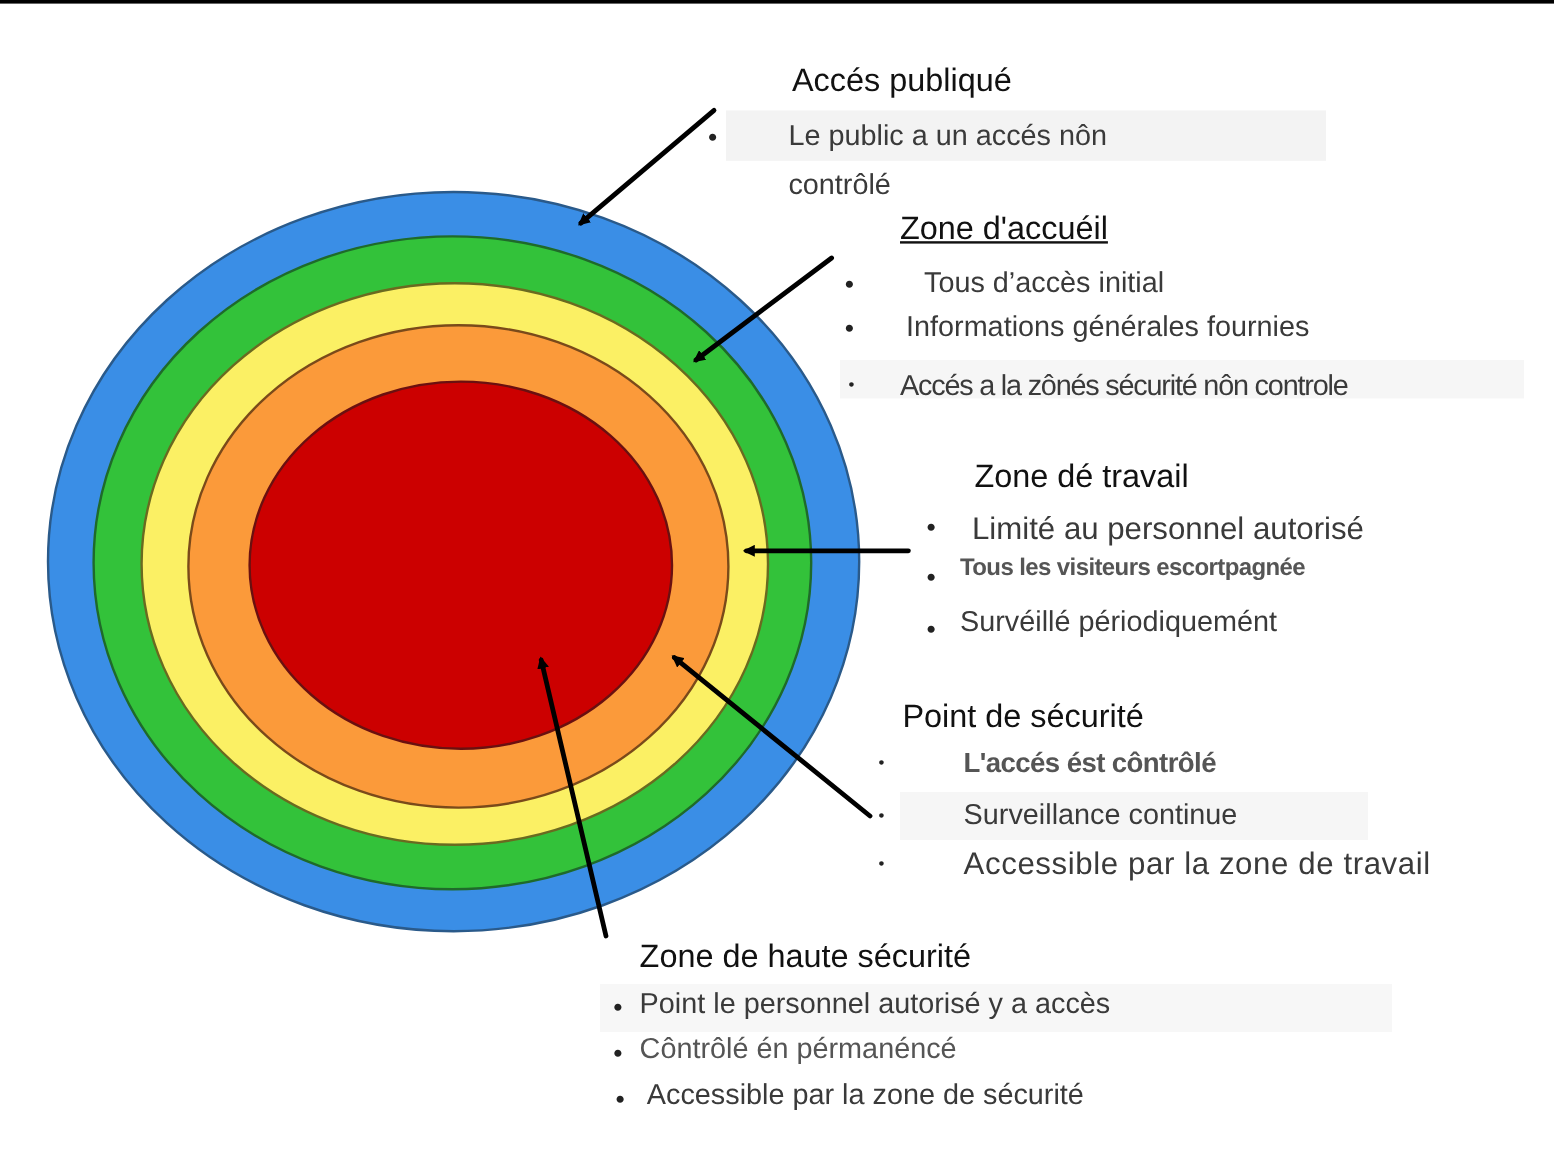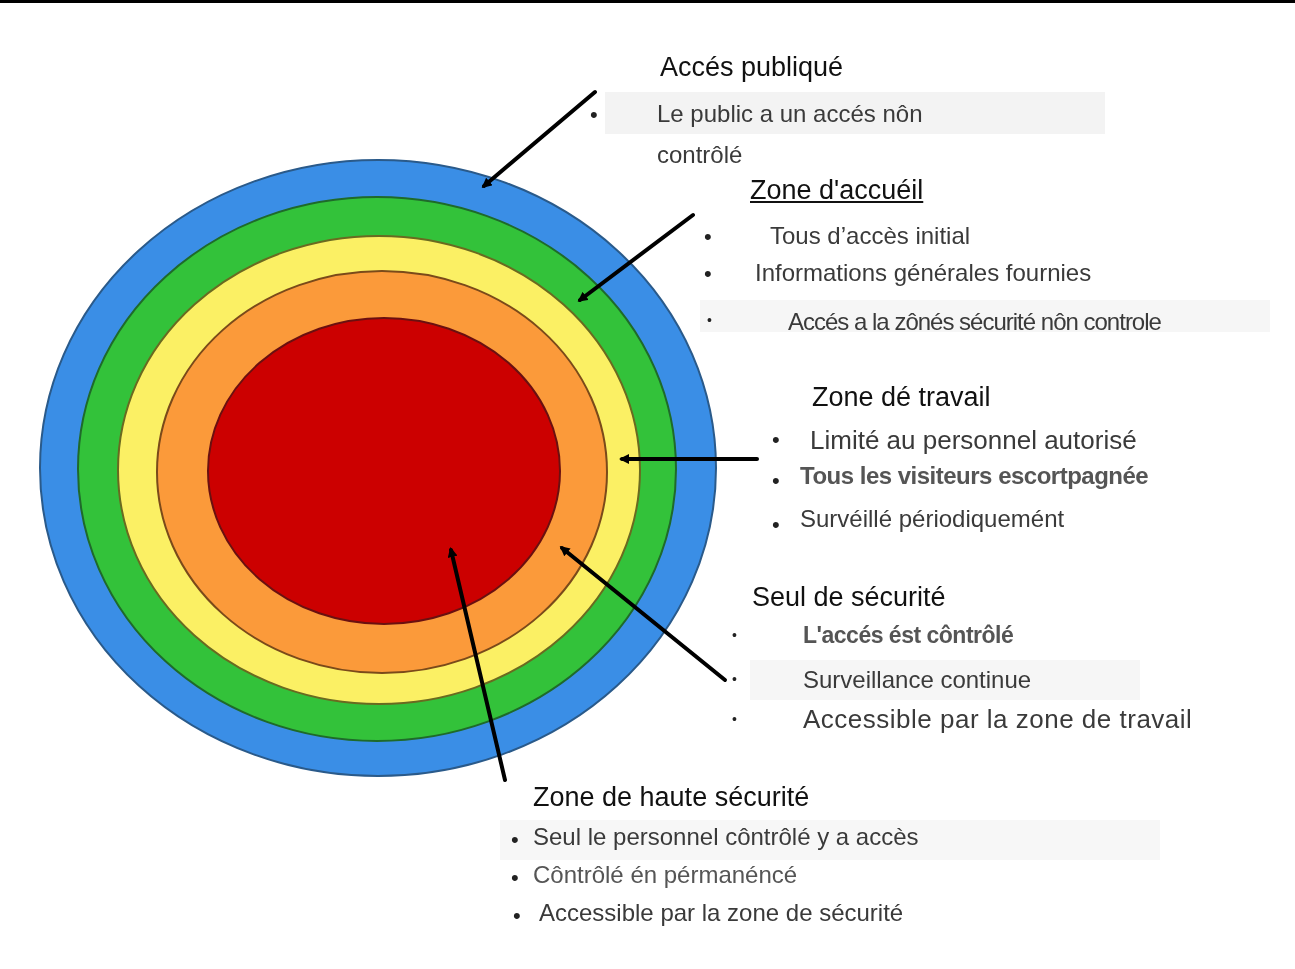--- a/index.html
+++ b/index.html
@@ -54,37 +54,37 @@
 <div class="bullet" style="left:590px;top:104px;">•</div>
 <div class="label item" style="left:657px;top:100px;">Le public a un accés nôn</div>
 <div class="label item" style="left:657px;top:141px;">contrôlé</div>
 
 <div class="label title" style="left:750px;top:175px;text-decoration:underline;">Zone d'accuéil</div>
 <div class="bullet" style="left:704px;top:226px;">•</div>
 <div class="label item" style="left:770px;top:222px;">Tous d’accès initial</div>
 <div class="bullet" style="left:704px;top:263px;">•</div>
 <div class="label item" style="left:755px;top:259px;">Informations générales fournies</div>
 <div class="bullet" style="left:707px;top:313px;font-size:14px;">•</div>
-<div class="label item cond" style="left:788px;top:308px;">Accés a la zônés sécurité nôn controle</div>
+<div class="label item cond" style="left:750px;top:308px;">Accés a la zônés sécurité nôn controle</div>
 
 <div class="label title" style="left:812px;top:382px;text-align:center;">Zone dé travail</div>
 <div class="bullet" style="left:772px;top:429px;">•</div>
 <div class="label item" style="left:810px;top:425px;font-size:26px;">Limité au personnel autorisé</div>
 <div class="bullet" style="left:772px;top:470px;">•</div>
-<div class="label item bold-item" style="left:800px;top:462px;font-size:24px;">Tous les visiteurs escortpagnée</div>
+<div class="label item bold-item" style="left:800px;top:462px;font-size:20px;">Tous les visiteurs escortpagnée</div>
 <div class="bullet" style="left:772px;top:514px;">•</div>
 <div class="label item" style="left:800px;top:505px;">Survéillé périodiquemént</div>
 
-<div class="label title" style="left:752px;top:582px;">Seul de sécurité</div>
+<div class="label title" style="left:752px;top:582px;">Point de sécurité</div>
 <div class="bullet" style="left:732px;top:628px;font-size:14px;">•</div>
 <div class="label item bold-item" style="left:803px;top:622px;font-size:23px;">L'accés ést côntrôlé</div>
 <div class="bullet" style="left:732px;top:672px;font-size:14px;">•</div>
 <div class="label item" style="left:803px;top:666px;">Surveillance continue</div>
 <div class="bullet" style="left:732px;top:712px;font-size:14px;">•</div>
 <div class="label item" style="left:803px;top:704px;font-size:26px;letter-spacing:0.5px;">Accessible par la zone de travail</div>
 
 <div class="label title" style="left:533px;top:782px;">Zone de haute sécurité</div>
 <div class="bullet" style="left:511px;top:829px;">•</div>
-<div class="label item" style="left:533px;top:823px;">Seul le personnel côntrôlé y a accès</div>
+<div class="label item" style="left:533px;top:823px;">Point le personnel autorisé y a accès</div>
 <div class="bullet" style="left:511px;top:867px;">•</div>
 <div class="label item" style="left:533px;top:861px;color:#555;">Côntrôlé én pérmanéncé</div>
 <div class="bullet" style="left:513px;top:905px;">•</div>
 <div class="label item" style="left:539px;top:899px;">Accessible par la zone de sécurité</div>
 
 </body></html>

